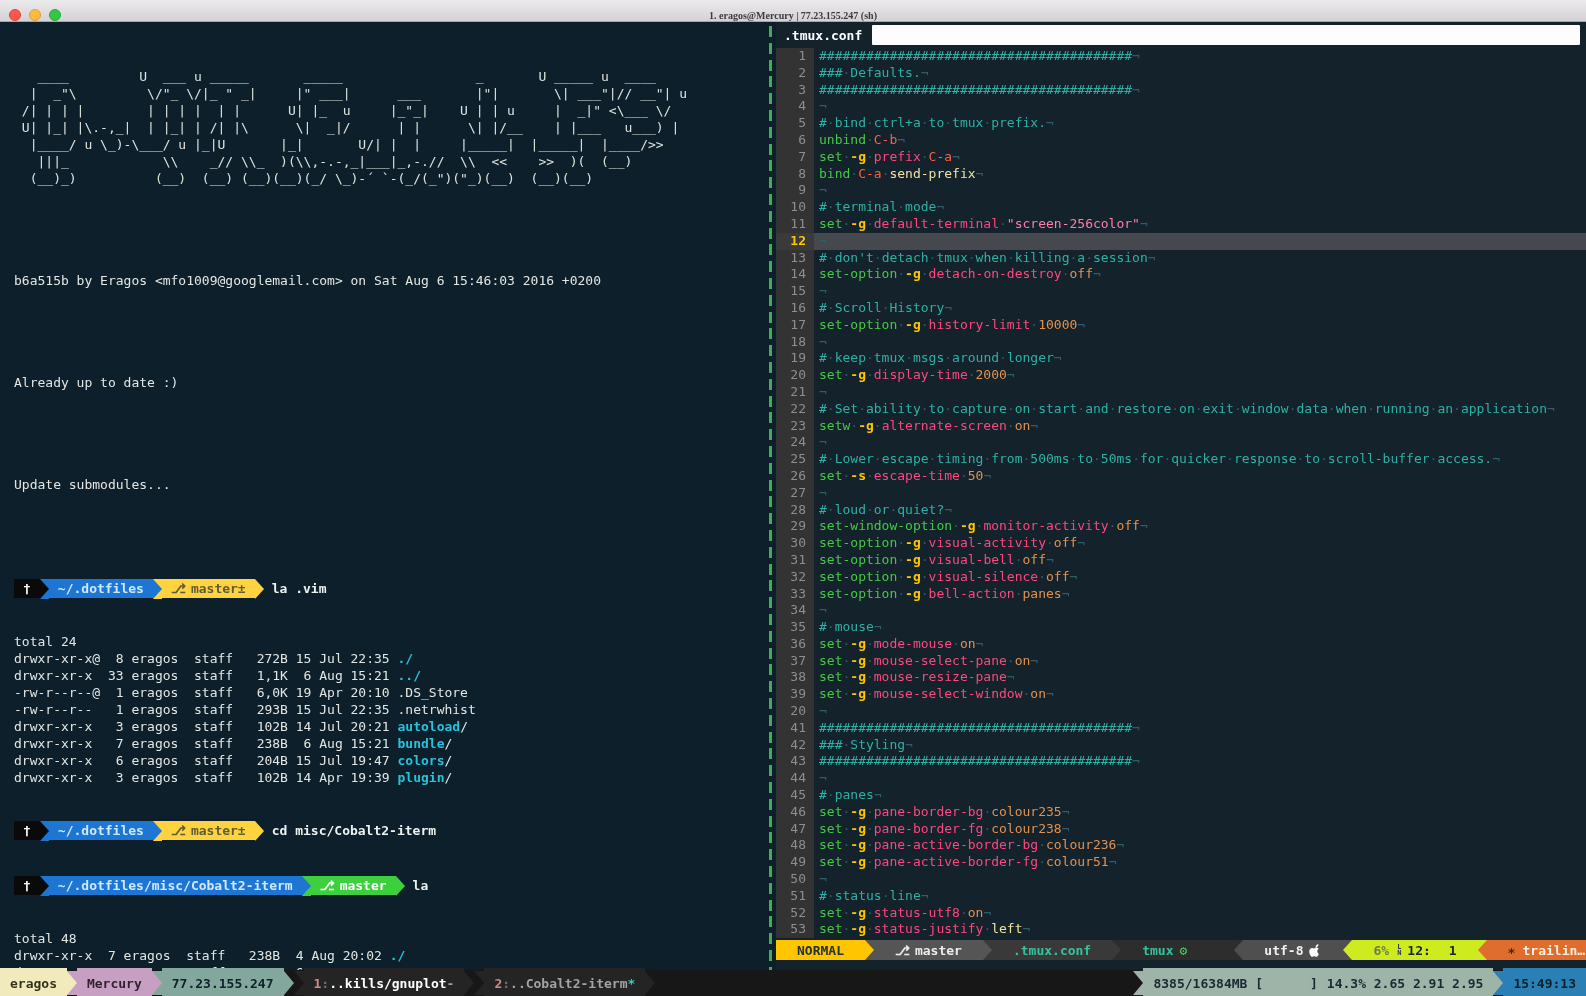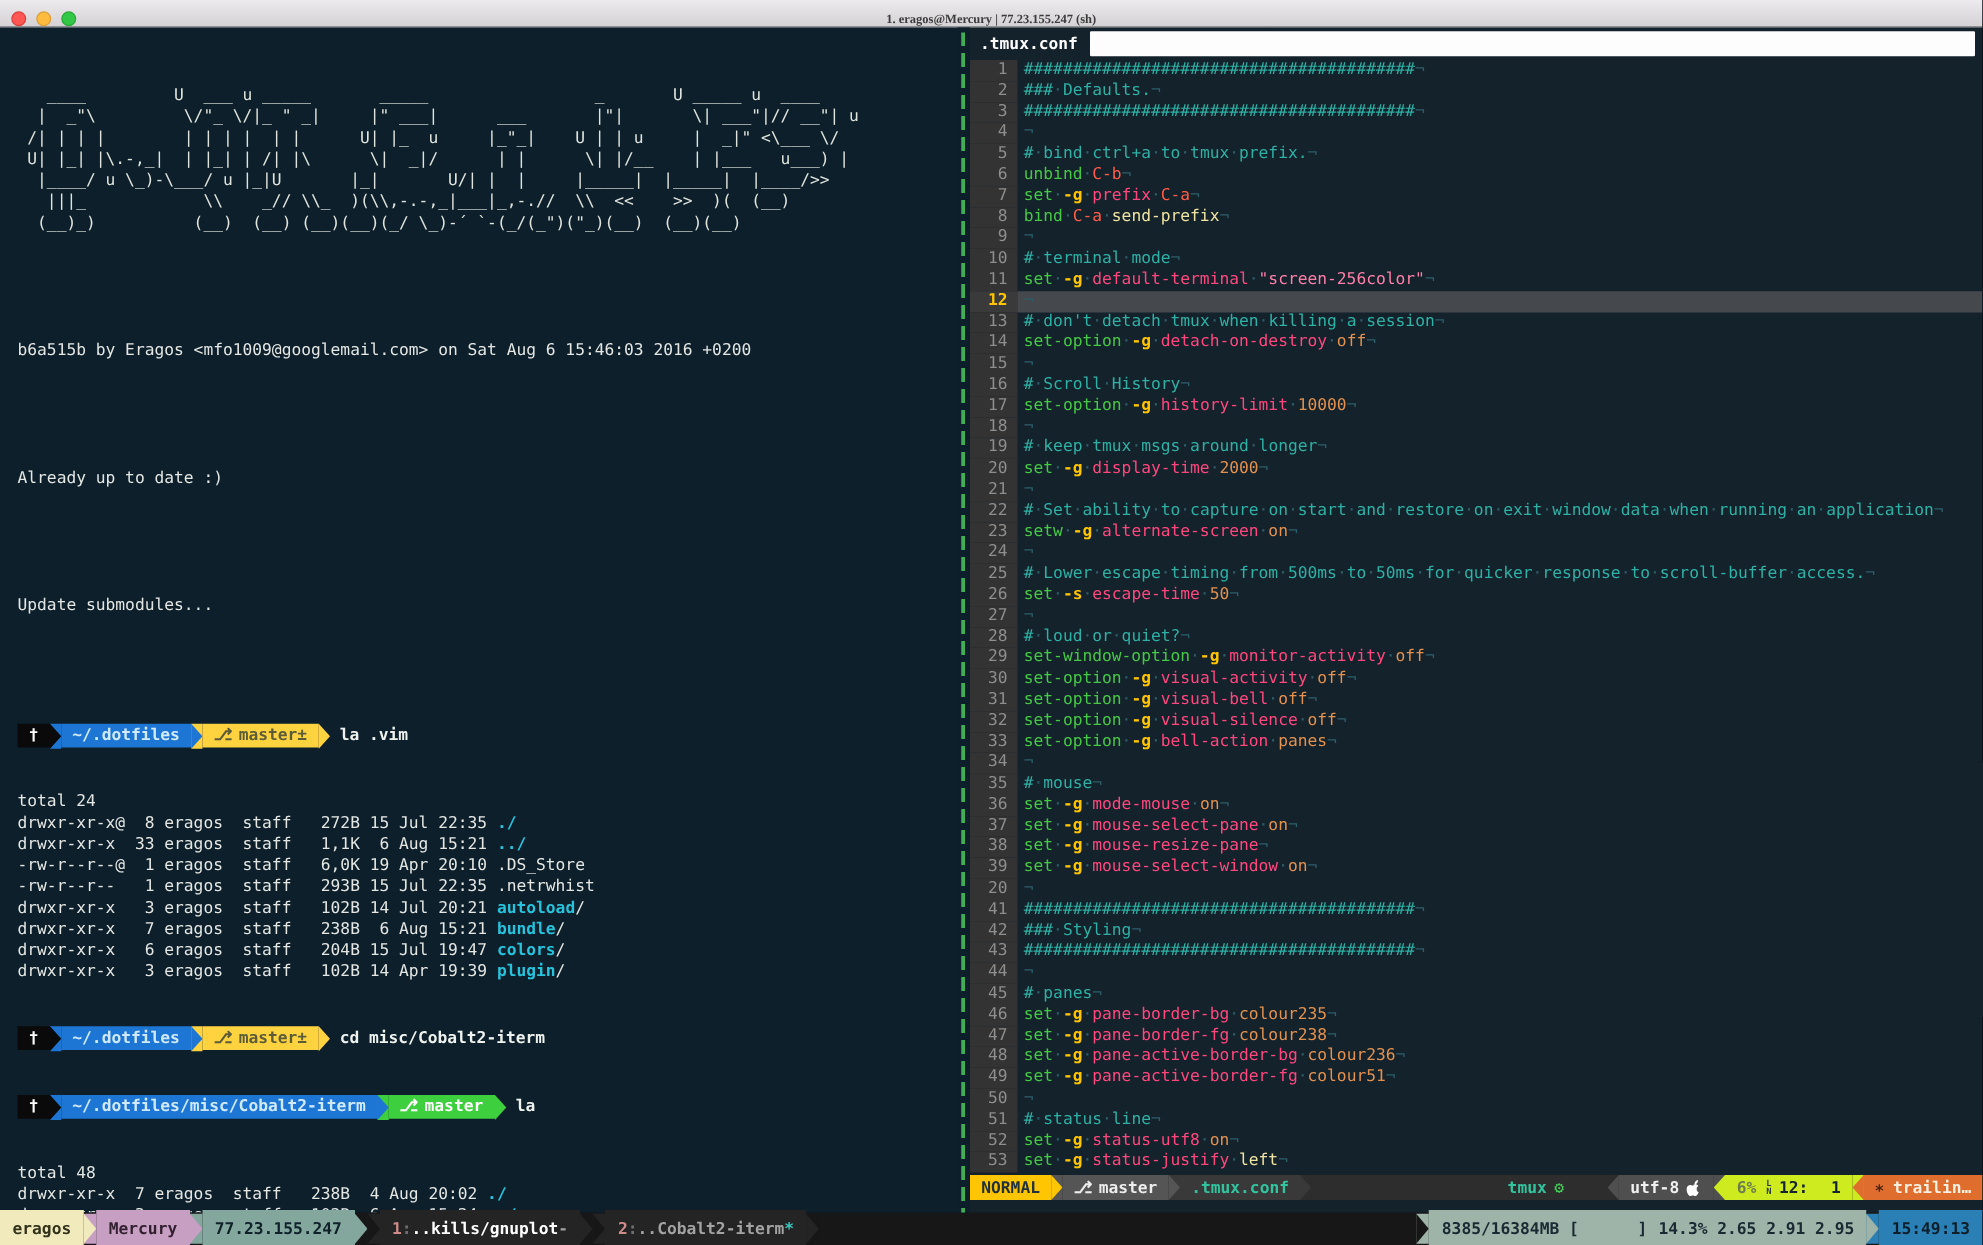--- a/index.html
+++ b/index.html
@@ -68,21 +68,21 @@
   .vline.cur .code{background:var(--cursorline);}
   .vline.cur .gut{color:#ffc600;font-weight:bold;background:#3a3a3a;}
   .tk-c{color:var(--c-cm);} .tk-d{color:var(--c-dim);} .tk-e{color:var(--c-dim);}
   .tk-k{color:var(--c-kw);} .tk-f{color:var(--c-fl);font-weight:bold;}
   .tk-o{color:var(--c-opt);} .tk-v{color:var(--c-val);} .tk-w{color:var(--c-w);}
   .tk-a{color:var(--c-arg);} .tk-s{color:var(--c-str);}
 
   
   .statusline{height:20px;flex:0 0 20px;background:var(--sl-bg);display:flex;align-items:center;
     font-size:13px;font-weight:bold;}
-  .sseg{display:flex;align-items:center;height:20px;padding:0 9px;white-space:pre;}
+  .sseg{display:flex;align-items:center;height:20px;padding:0 21px;white-space:pre;}
   .sl-arrow-r{width:0;height:0;border-top:10px solid transparent;border-bottom:10px solid transparent;border-left:9px solid #000;}
   .sl-arrow-l{width:0;height:0;border-top:10px solid transparent;border-bottom:10px solid transparent;border-right:9px solid #000;}
   .ln-glyph{display:inline-flex;flex-direction:column;font-size:7px;line-height:6px;font-weight:bold;
     margin:0 6px 0 8px;color:#2c3a42;}
   .cmdline{flex:0 0 10px;background:var(--bg-vim);}
 
   
   .tmux-bar{height:26px;flex:0 0 26px;background:var(--bar-bg);display:flex;align-items:center;
     font-size:13px;font-weight:bold;color:#aaa;}
   .tseg{display:flex;align-items:center;height:30px;padding:0 10px;white-space:pre;}

